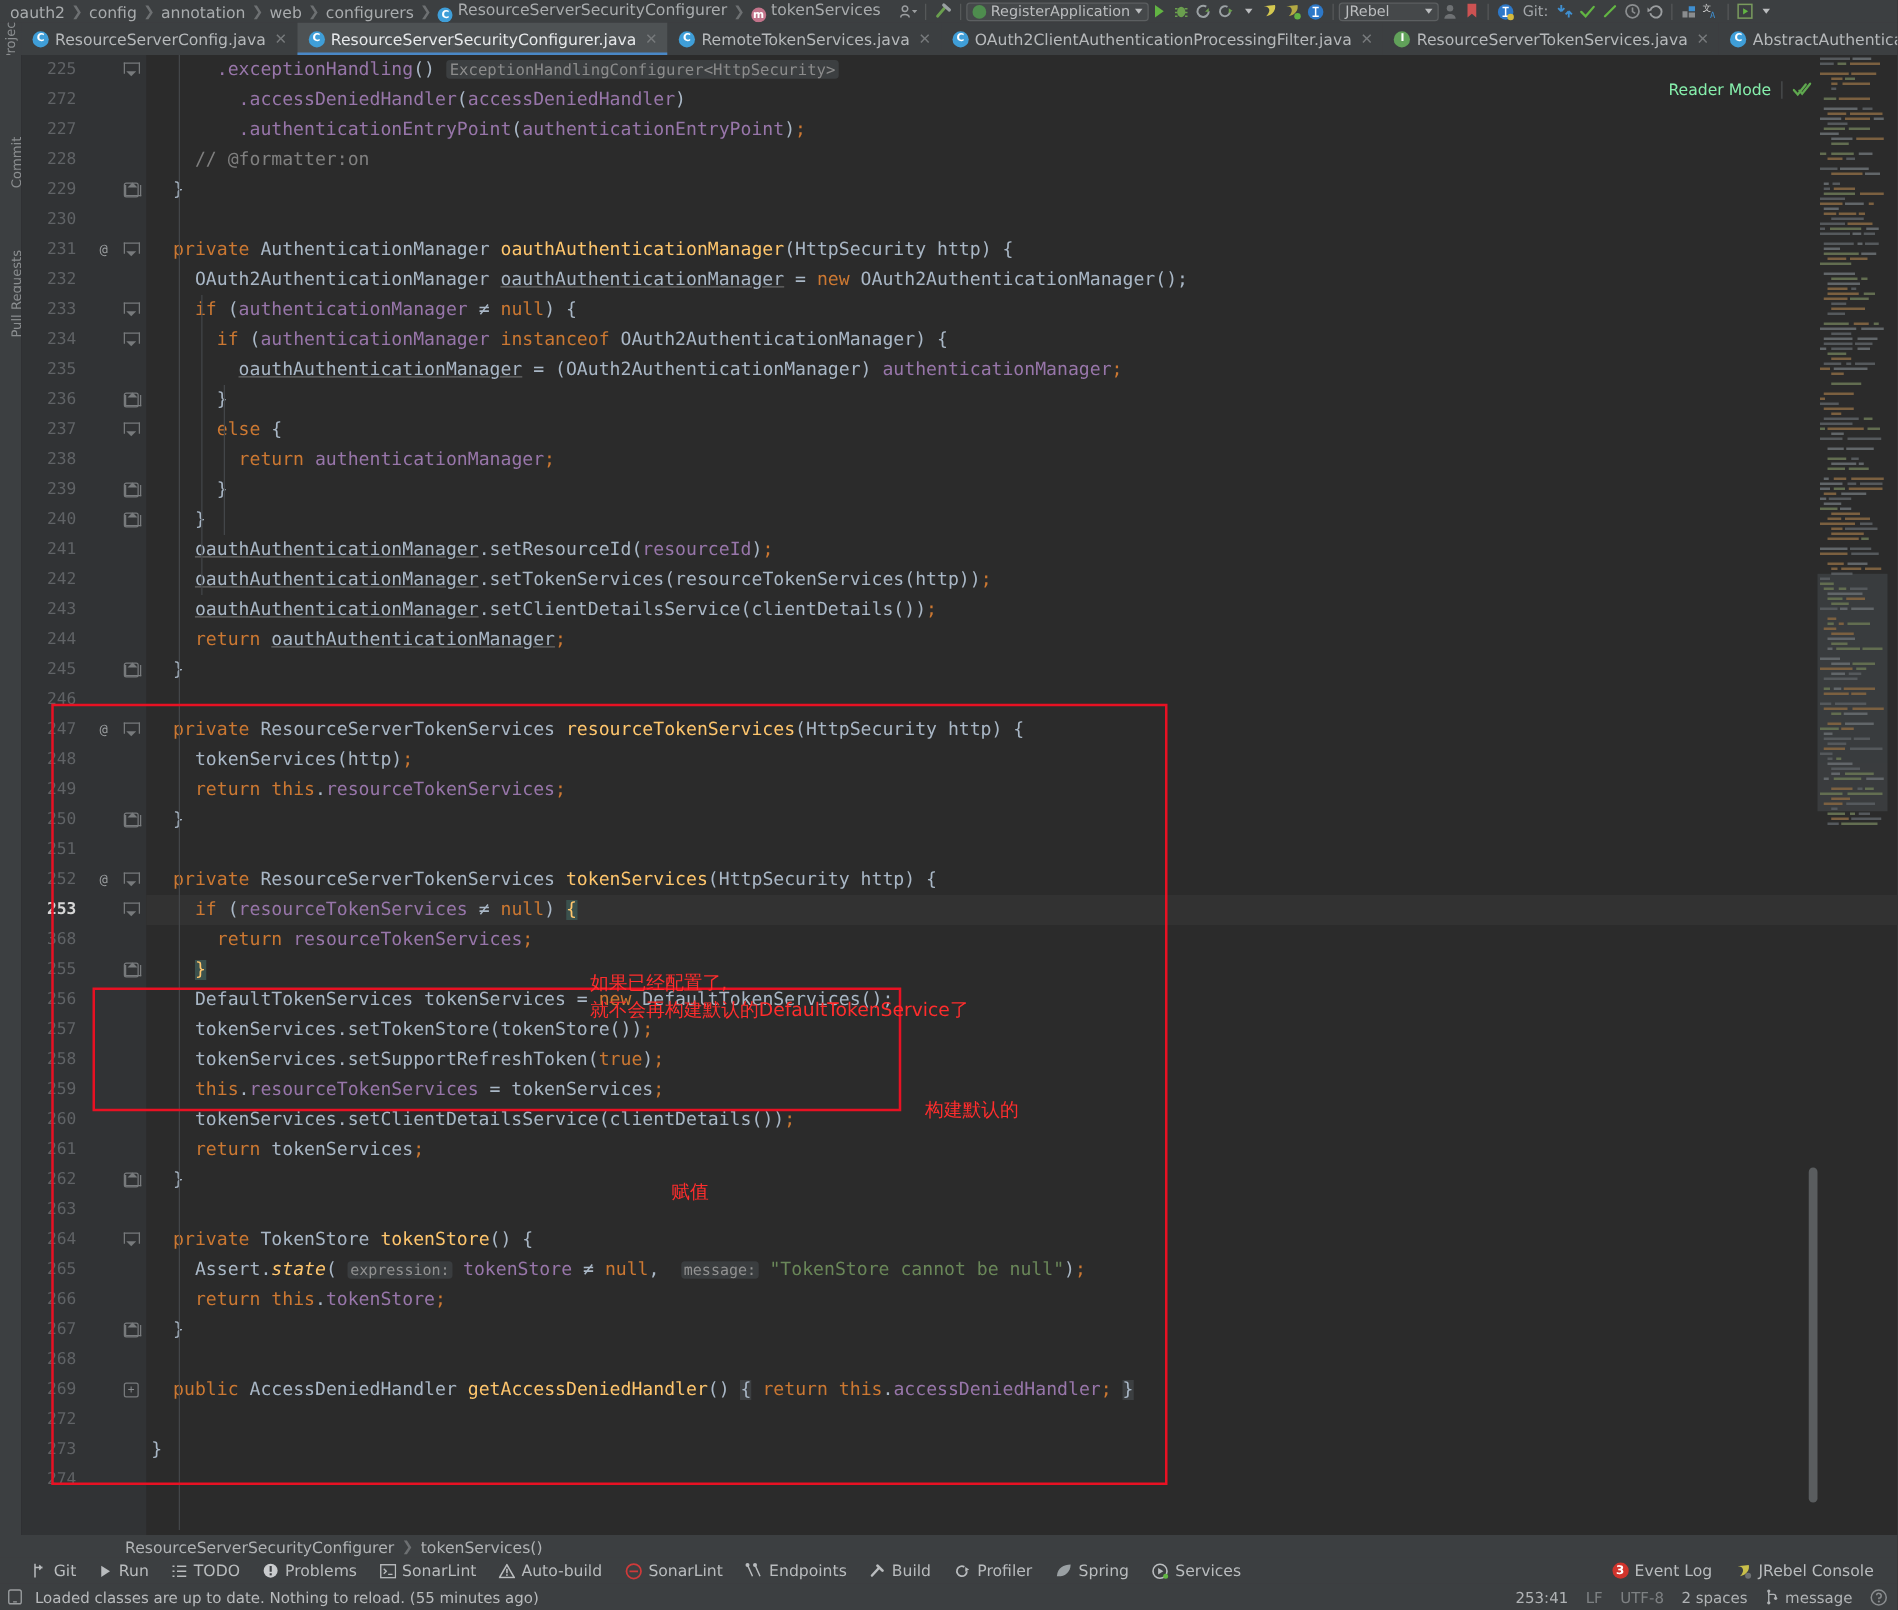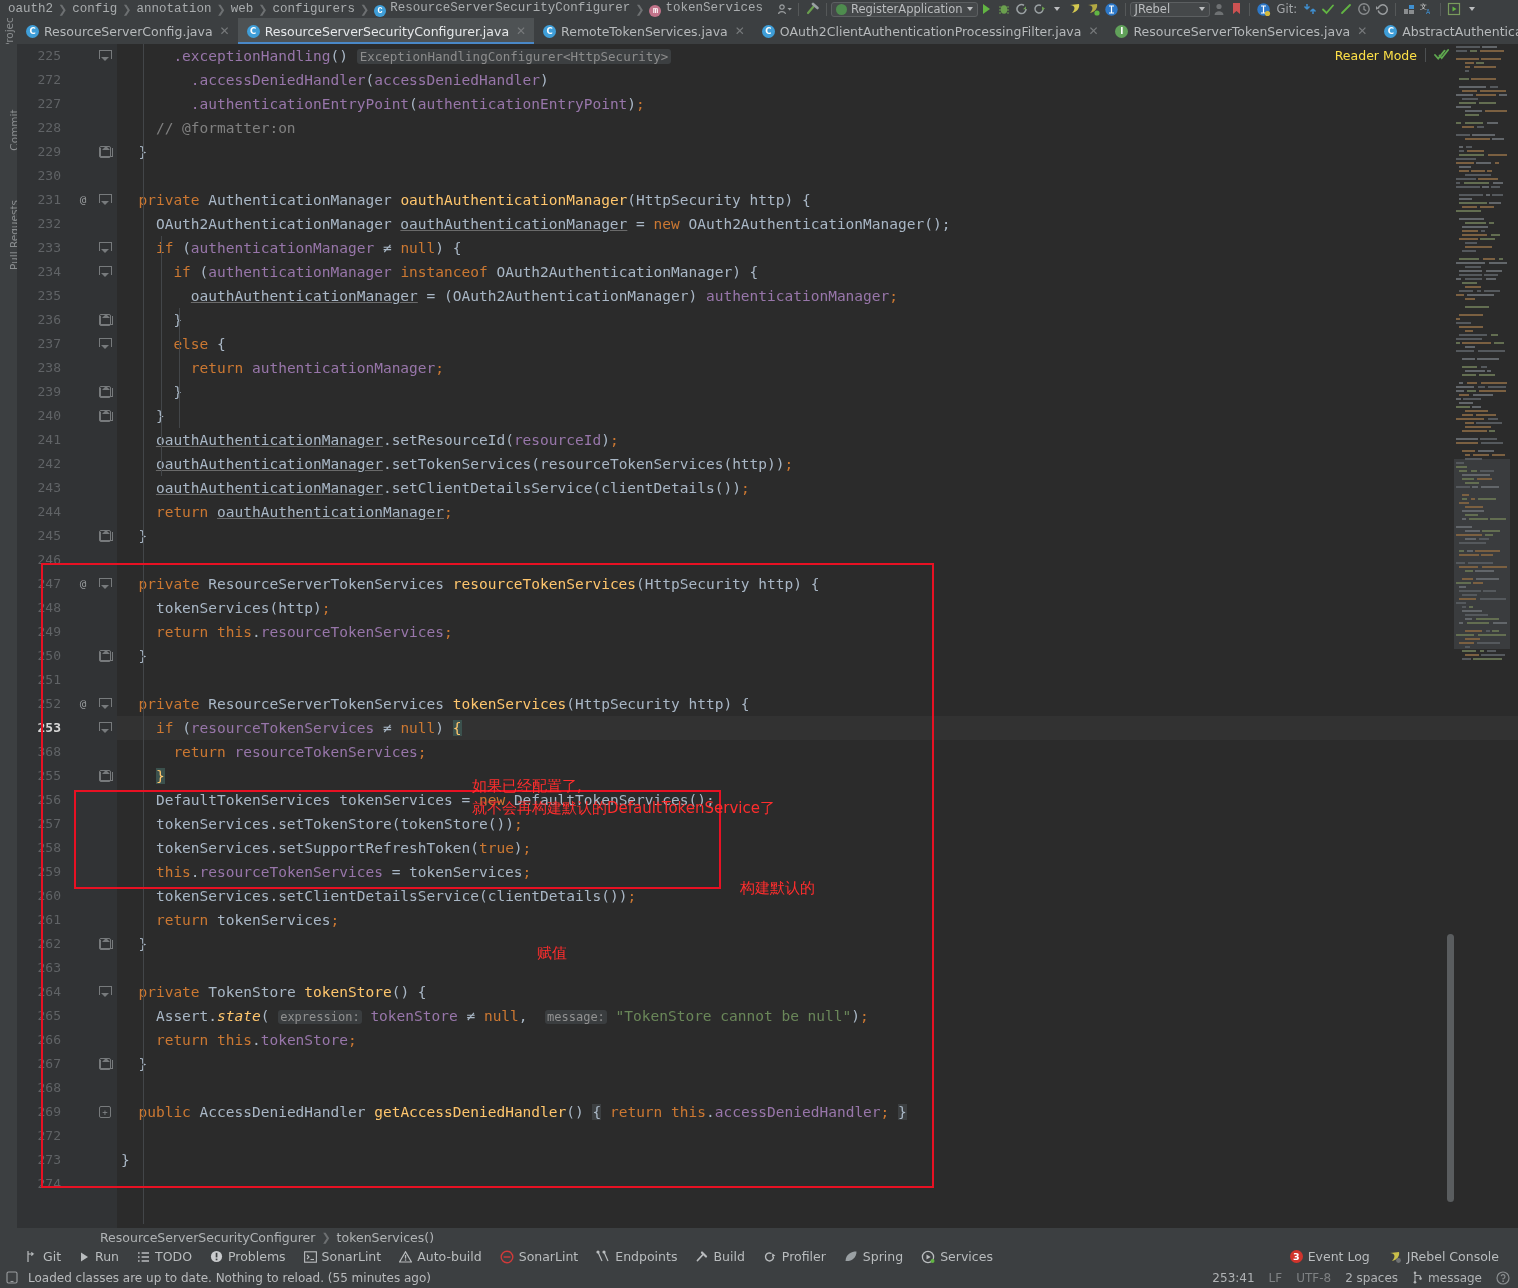--- a/index.html
+++ b/index.html
@@ -11,21 +11,21 @@
   }
   #app { position: relative; width: 1518px; height: 1288px; }
 
   
   .toolbar-row {
     position: absolute; top: 0; left: 0; width: 1518px; height: 18px;
     background: #3c3f41; display: flex; align-items: center;
     font-size: 12.5px; color: #a4a7aa; overflow: hidden;
   }
   .crumbs { display: flex; align-items: center; padding-left: 4px; white-space: nowrap; }
-  .crumb { color: #a9acae; padding: 0 4px; font-family: Liberation Mono, monospace; }
+  .crumb { color: #a9acae; padding: 0 4px; }
   .crumb-sep { color: #6d7072; font-size: 11px; padding: 0 1px; }
   .crumb-ico {
     display: inline-block; width: 12px; height: 12px; border-radius: 50%;
     color: #fff; font-size: 8.5px; line-height: 12px; text-align: center;
     margin-right: 4px; font-weight: bold; vertical-align: -2px;
   }
   .ico-class { background: #3f9ed8; }
   .ico-method { background: #c2738a; }
   .tb-right { display: flex; align-items: center; gap: 0px; margin-left: 8px; }
   .tb-btn {
@@ -169,22 +169,22 @@
   
   .redbox { position: absolute; border: 2px solid #e81123; pointer-events: none; }
   .redtext {
     position: absolute; color: #ff2d2d;
     font-family: "DejaVu Sans", "Liberation Sans", sans-serif;
     font-size: 15px; line-height: 22px; white-space: pre; margin-top: 44px;
   }
 
   
   .reader-mode {
-    position: absolute; top: 4px; right: 68px; display: flex;
-    align-items: flex-start; gap: 8px; font-size: 12.5px; color: #fde047;
+    position: absolute; top: 20px; right: 68px; display: flex;
+    align-items: center; gap: 8px; font-size: 12.5px; color: #86efac;
     z-index: 5;
   }
   .reader-sep { width: 1px; height: 14px; background: #4d5052; }
 
   
   .minimap {
     position: absolute; top: 0; right: 8px; width: 56px; height: 620px;
     opacity: 0.85;
   }
   .mm-row { position: absolute; height: 2px; }

